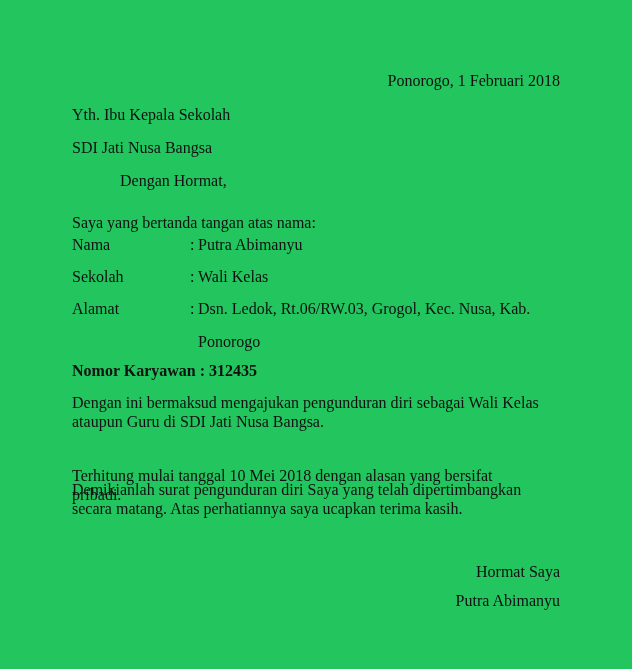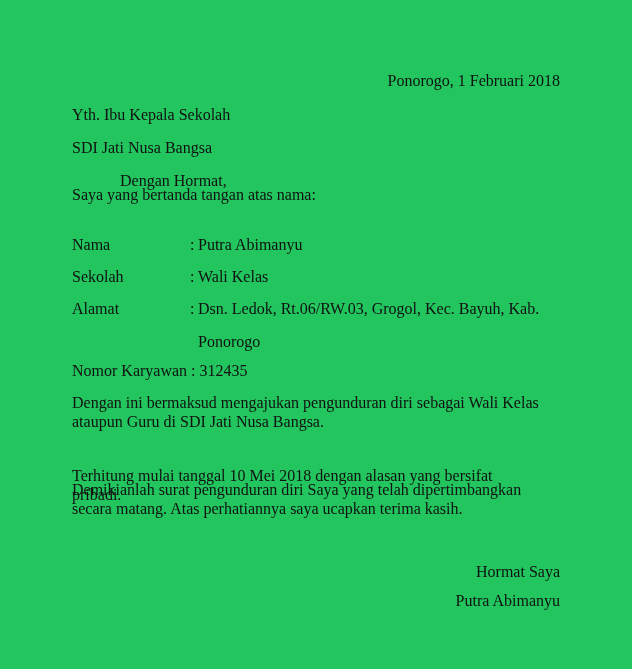--- a/index.html
+++ b/index.html
@@ -65,20 +65,21 @@
     position: absolute;
     left: 198px;
     white-space: nowrap;
   }
 
   
   .inline-row {
     position: absolute;
     left: 72px;
     white-space: nowrap;
+    font-weight: bold;
   }
 
   
   .para {
     position: absolute;
     left: 72px;
     width: 472px;
     line-height: 1.18;
     text-align: left;
     font-family: Liberation Serif, serif;
@@ -107,38 +108,38 @@
 <div class="page">
 
   <div class="date-line" style="top:72px;">Ponorogo, 1 Februari 2018</div>
 
   <div class="block" style="top:106px;">Yth. Ibu Kepala Sekolah</div>
 
   <div class="block" style="top:139px;">SDI Jati Nusa Bangsa</div>
 
   <div class="block" style="top:172px;margin-left:48px;">Dengan Hormat,</div>
 
-  <div class="block" style="top:186px;">Saya yang bertanda tangan atas nama:</div>
+  <div class="block" style="top:214px;">Saya yang bertanda tangan atas nama:</div>
 
   <div class="detail-row" style="top:236px;justify-content:space-between;">
     <span class="detail-label">Nama</span>
     <span class="detail-sep">:</span>
     <span class="detail-value">Putra Abimanyu</span>
   </div>
 
   <div class="detail-row" style="top:268px;">
     <span class="detail-label">Sekolah</span>
     <span class="detail-sep">:</span>
     <span class="detail-value">Wali Kelas</span>
   </div>
 
   <div class="detail-row" style="top:300px;">
     <span class="detail-label">Alamat</span>
     <span class="detail-sep">:</span>
-    <span class="detail-value">Dsn. Ledok, Rt.06/RW.03, Grogol, Kec. Bayuh, Kab.</span>
+    <span class="detail-value">Dsn. Ledok, Rt.06/RW.03, Grogol, Kec. Nusa, Kab.</span>
   </div>
 
   <div class="detail-cont" style="top:333px;">Ponorogo</div>
 
   <div class="inline-row" style="top:362px;">Nomor Karyawan : 312435</div>
 
   <div class="para" style="top:394px;">Dengan ini bermaksud mengajukan pengunduran diri sebagai Wali Kelas ataupun Guru di SDI Jati Nusa Bangsa.</div>
 
   <div class="para" style="top:467px;">Terhitung mulai tanggal 10 Mei 2018 dengan alasan yang bersifat pribadi.</div>
 

